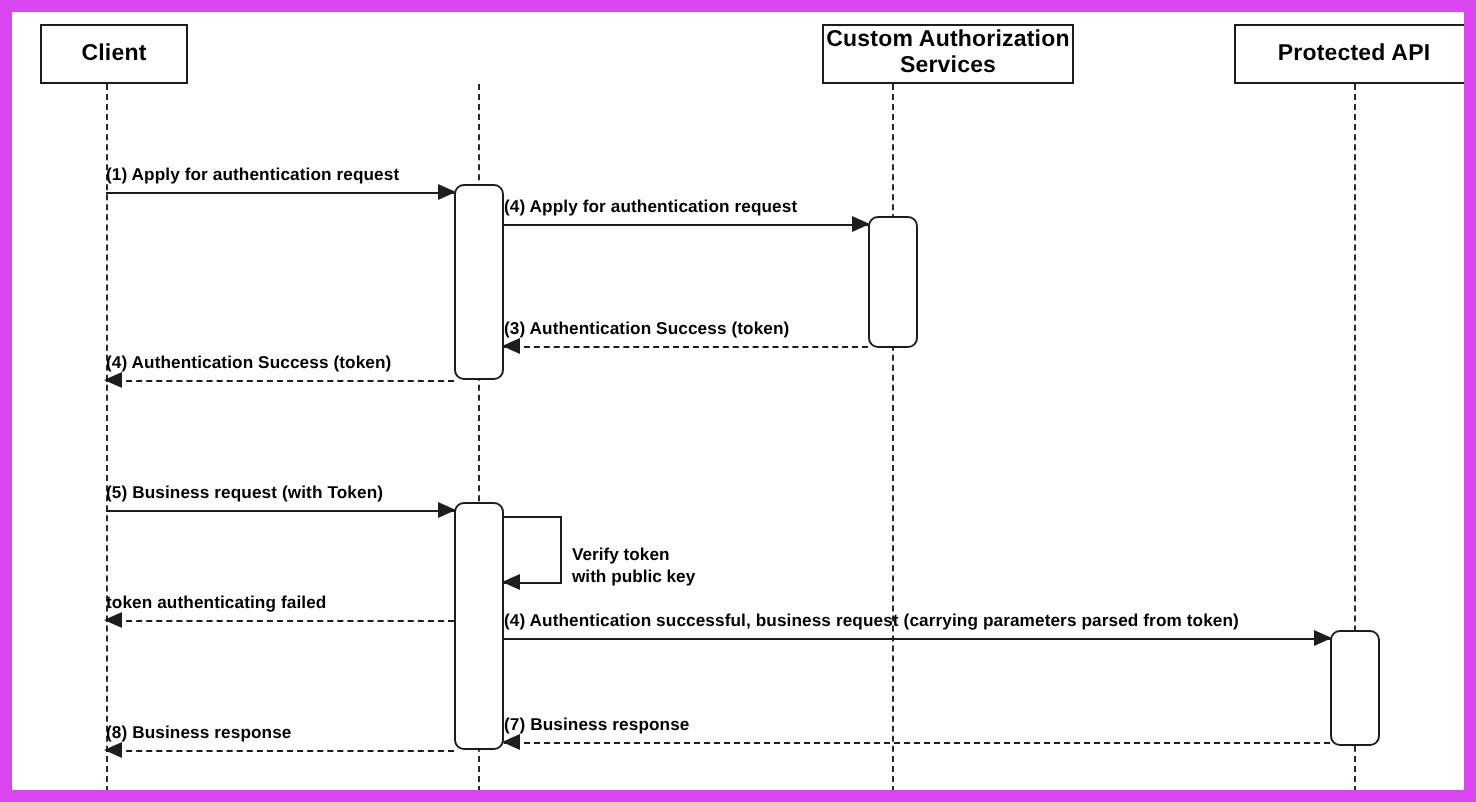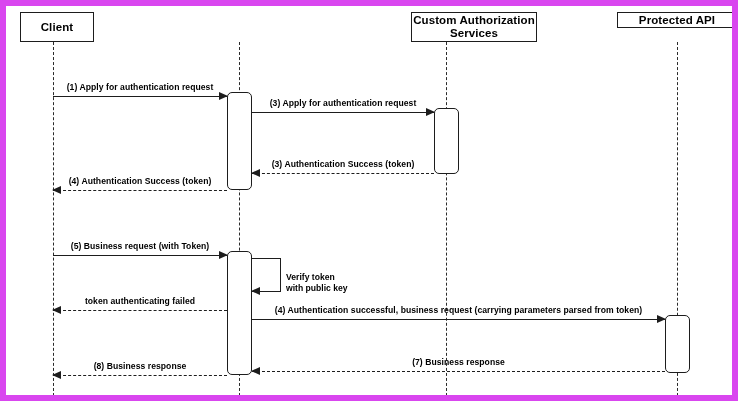--- a/index.html
+++ b/index.html
@@ -52,21 +52,21 @@
     width:0;height:0;
     border-top:4.5px solid transparent;
     border-bottom:4.5px solid transparent;
   }
   .msg.right .head{right:-1px;border-left:9px solid #1d1d1d;}
   .msg.left  .head{left:-1px; border-right:9px solid #1d1d1d;}
   .msg .label{
     position:absolute;
     bottom:4px;
     width:100%;
-    text-align:center;
+    text-align:left;
     font-size:8.6px;
     font-weight:bold;
     color:#000;
     white-space:nowrap;
     letter-spacing:.05px;
   }
   
   .selfmsg{position:absolute;}
   .selfmsg .top,.selfmsg .bot{
     position:absolute;left:0;height:0;
@@ -96,35 +96,35 @@
 </head>
 <body>
 
 <div id="canvas">
     <div class="participant" style="left: 14px; top: 6px; width: 74px; height: 30px;">Client</div>
     <div class="lifeline" style="left: 47px; top: 36px; height: 359px;"></div>
     <div class="lifeline" style="left: 233px; top: 36px; height: 359px;"></div>
     <div class="participant" style="left: 377px; top: 6px; width: 126px; height: 30px; margin-left: 28px;">Custom Authorization
 Services</div>
     <div class="lifeline" style="left: 440px; top: 36px; height: 359px;"></div>
-    <div class="participant" style="left: 611px; top: 6px; width: 120px; height: 16px;">Protected API</div>
+    <div class="participant" style="left: 611px; top: 6px; width: 120px; height: 30px;">Protected API</div>
     <div class="lifeline" style="left: 671px; top: 36px; height: 359px;"></div>
     <div class="activation" style="left: 221px; top: 86px; width: 25px; height: 98px;"></div>
     <div class="activation" style="left: 428px; top: 102px; width: 25px; height: 66px;"></div>
     <div class="activation" style="left: 221px; top: 245px; width: 25px; height: 124px;"></div>
     <div class="activation" style="left: 659px; top: 309px; width: 25px; height: 58px;"></div>
     <div class="msg right" style="left: 47px; top: 90px; width: 174px;">
       <div class="line"></div>
       <div class="head"></div>
       <span class="label">(1) Apply for authentication request</span>
     </div>
     <div class="msg right" style="left: 246px; top: 106px; width: 182px;">
       <div class="line"></div>
       <div class="head"></div>
-      <span class="label">(3) Apply for authentication request</span>
+      <span class="label">(4) Apply for authentication request</span>
     </div>
     <div class="msg left dashed" style="left: 246px; top: 167px; width: 182px;">
       <div class="line"></div>
       <div class="head"></div>
       <span class="label">(3) Authentication Success (token)</span>
     </div>
     <div class="msg left dashed" style="left: 47px; top: 184px; width: 174px;">
       <div class="line"></div>
       <div class="head"></div>
       <span class="label">(4) Authentication Success (token)</span>

